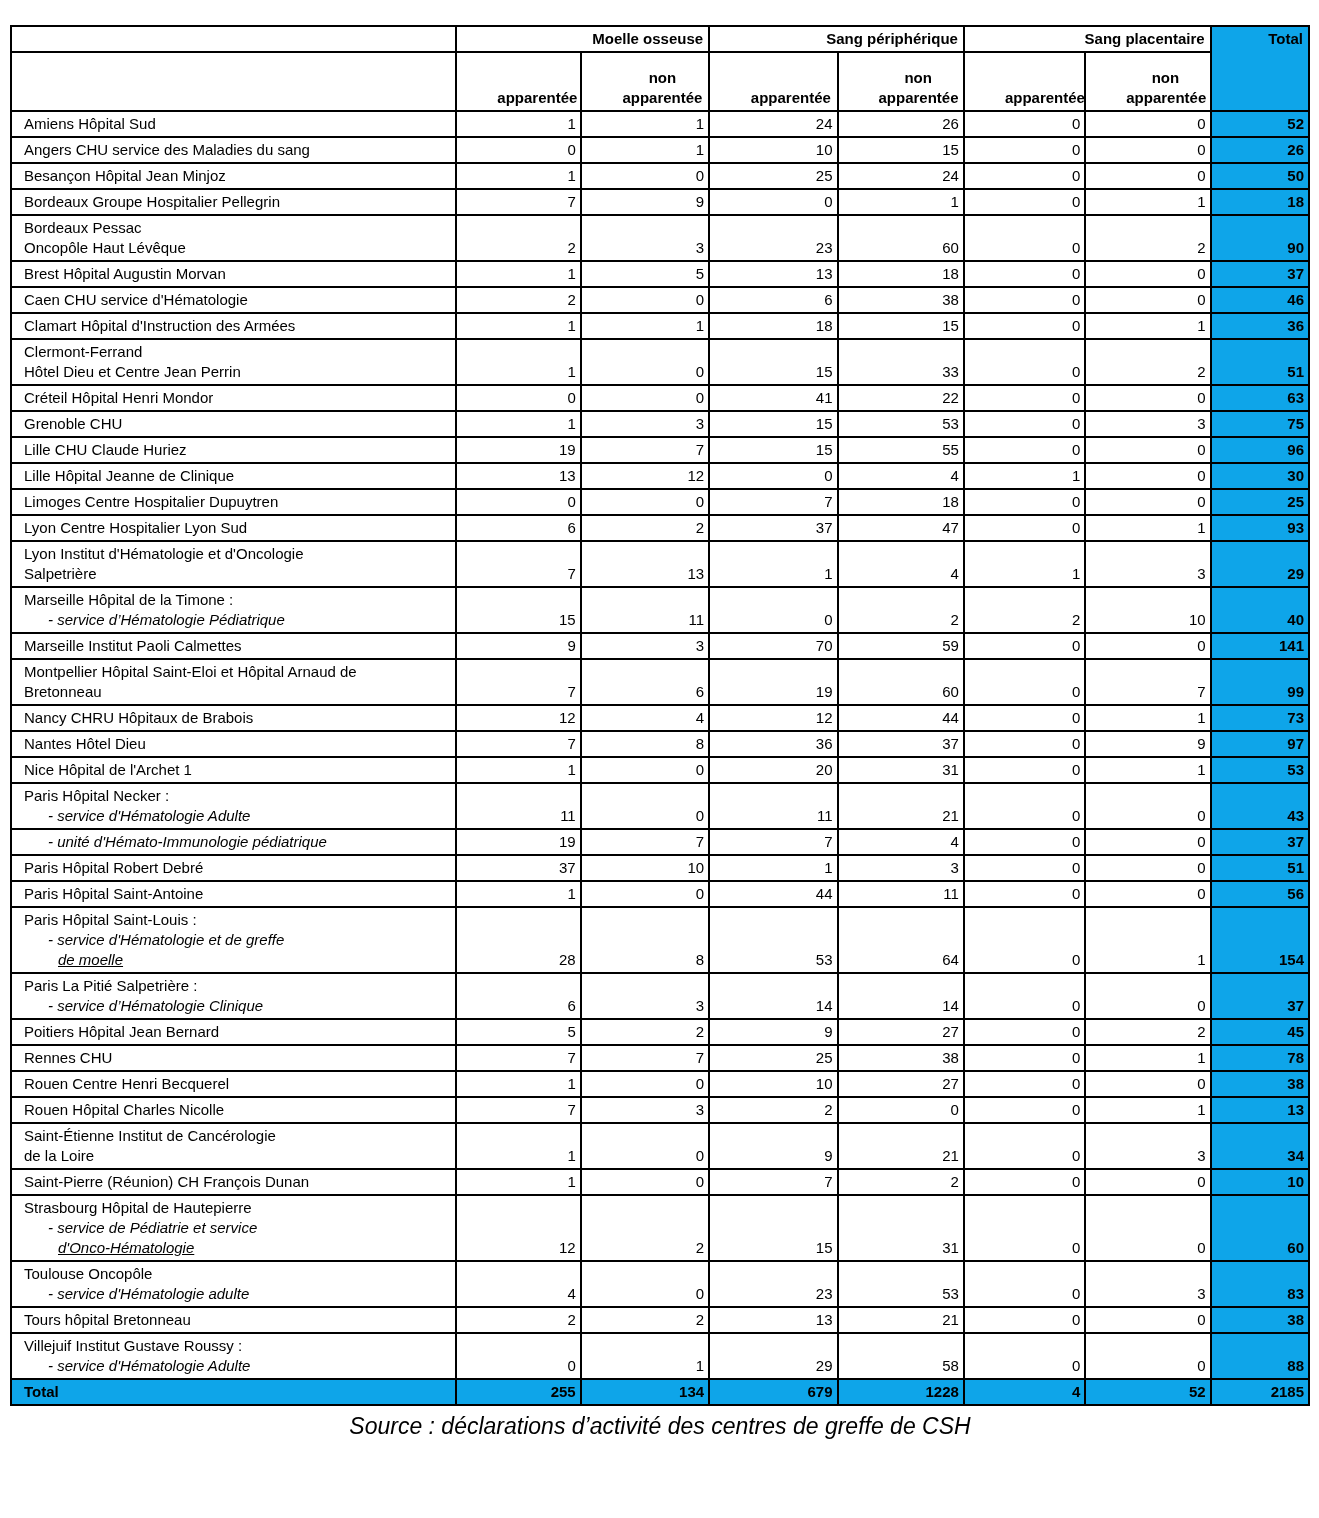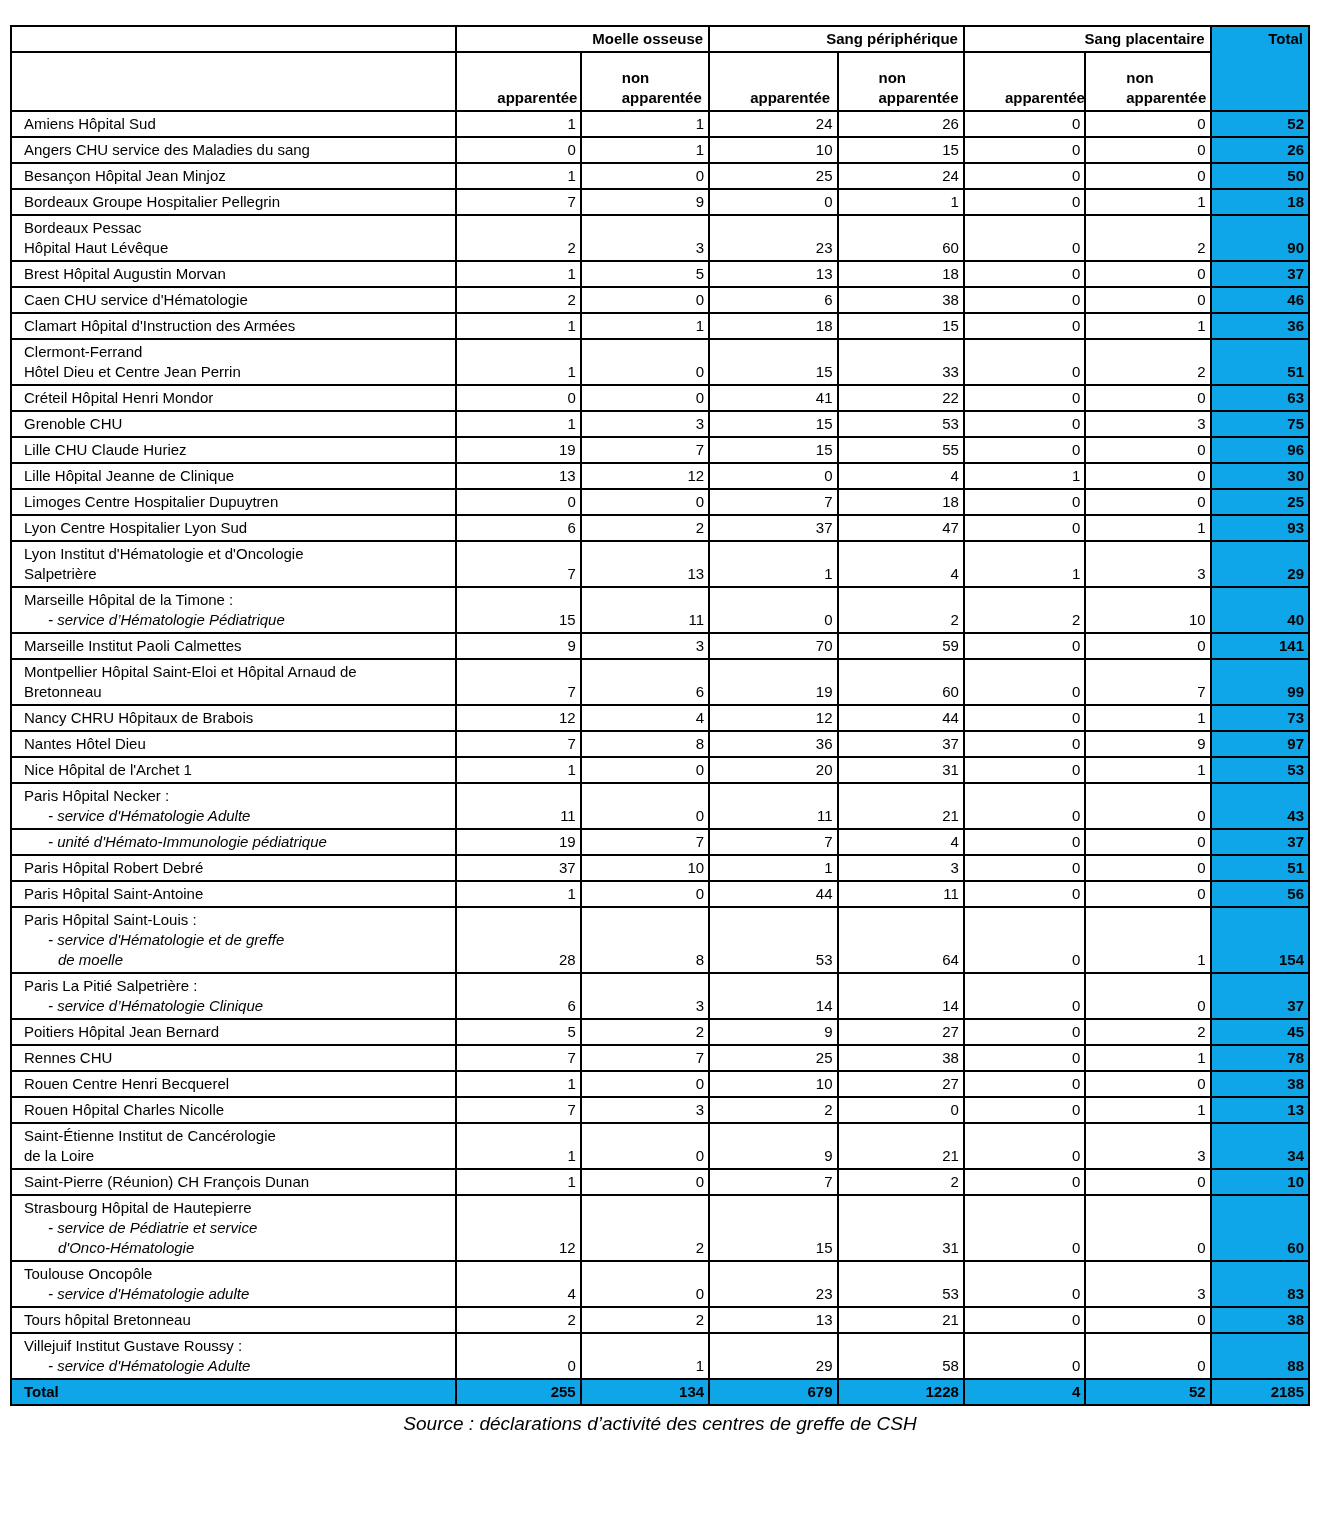--- a/index.html
+++ b/index.html
@@ -19,38 +19,38 @@
   .activity th, .activity td {
     border:2px solid #000;
     font-size:15px;
     line-height:20px;
     padding:2px 5px 2px 5px;
     overflow:hidden;
   }
   .activity th { font-weight:bold;padding-left:40px; }
   .group-head { text-align:right; vertical-align:bottom; padding-right:4px; }
   .sub-head {
-    text-align:left; vertical-align:bottom;
+    text-align:center; vertical-align:bottom;
     white-space:pre-line; height:53px; padding-right:4px;
   }
   .total-head { text-align:right; vertical-align:top; padding-right:4px; }
   .blank-head { height:20px; }
   td.name { text-align:left; vertical-align:bottom; padding-left:12px; }
   td.num { text-align:right; vertical-align:bottom; padding-right:4px; }
   .ind1 { padding-left:24px; }
-  .ind2 { padding-left:34px; }
+  .ind2 { padding-left:34px;text-decoration:underline; }
   .ital { font-style:italic; }
   .shade { background:#0ea5e9; }
   .bold { font-weight:bold; }
   tr.total-row td { font-weight:bold; }
   .source-note {
     width:1300px; margin-left:10px;
     text-align:center;
     font-style:italic;
-    font-size:19px;
+    font-size:23px;
     margin-top:7px;
   }
 </style>
 </head>
 <body>
 
 <table class="activity">
   <colgroup>
     <col style="width:444px">
     <col style="width:124px">
@@ -127,21 +127,21 @@
         <td class="num">9</td>
         <td class="num">0</td>
         <td class="num">1</td>
         <td class="num">0</td>
         <td class="num">1</td>
         <td class="num shade bold">18</td>
       </tr>
       <tr>
         <td class="name">
           <div>Bordeaux Pessac</div>
-          <div>Hôpital Haut Lévêque</div>
+          <div>Oncopôle Haut Lévêque</div>
         </td>
         <td class="num">2</td>
         <td class="num">3</td>
         <td class="num">23</td>
         <td class="num">60</td>
         <td class="num">0</td>
         <td class="num">2</td>
         <td class="num shade bold">90</td>
       </tr>
       <tr>

